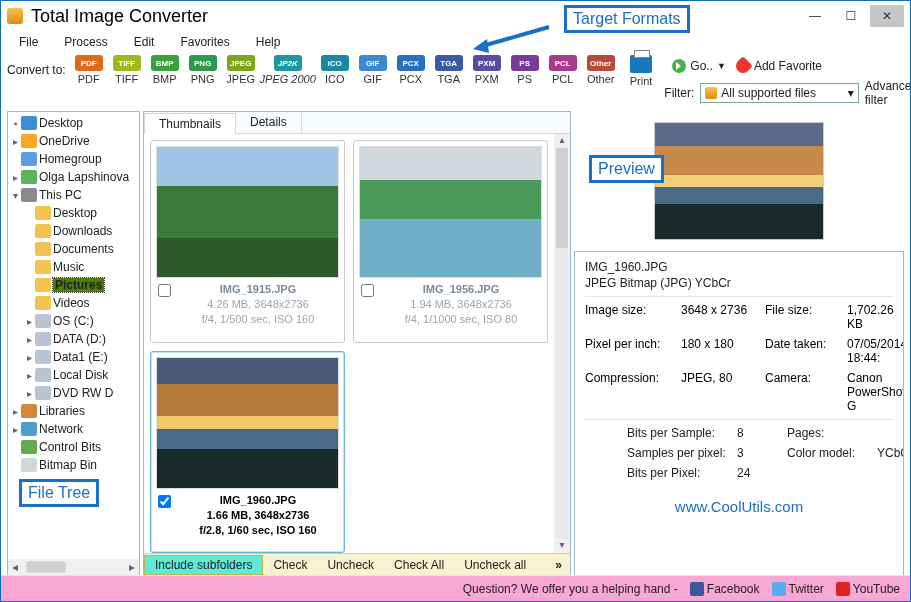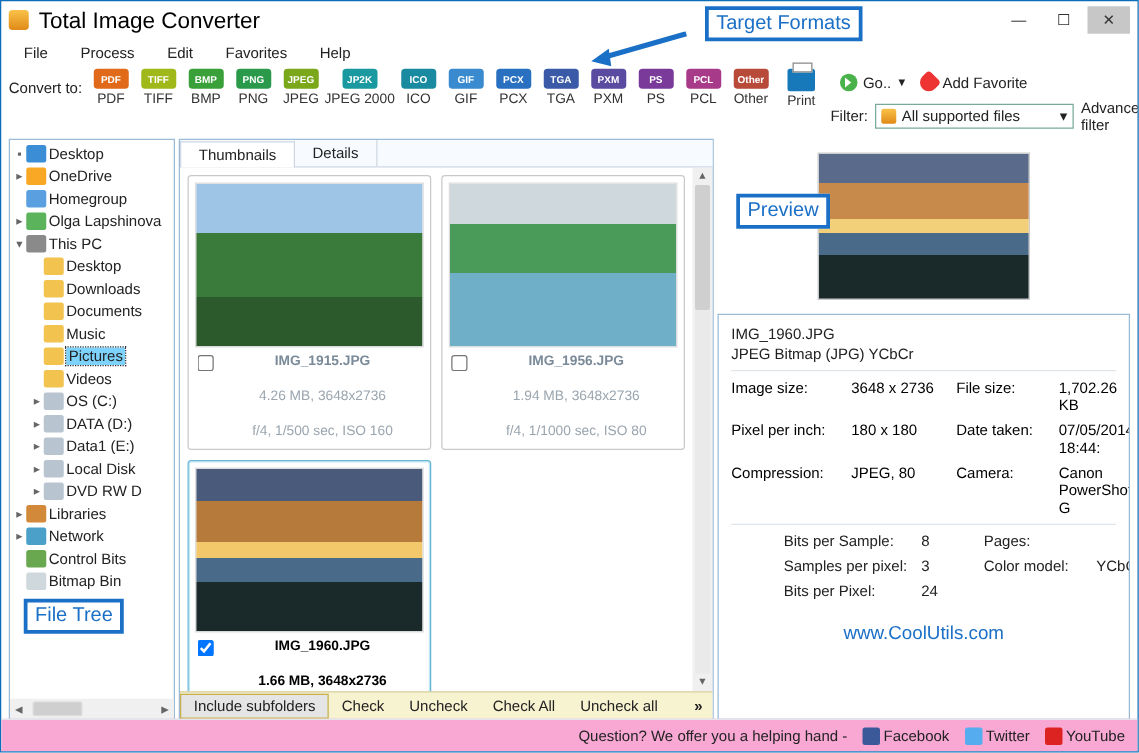--- a/index.html
+++ b/index.html
@@ -15,21 +15,21 @@
 
 
 .menubar { height: 22px; display: flex; align-items: center; padding: 0 8px; gap: 6px; }
 .menubar .mi { padding: 2px 10px; font-size: 12px; color: #222; cursor: default; }
 
 
 .toolbar-row { display: flex; align-items: flex-start; padding: 2px 6px 4px 6px; min-height: 50px; }
 .convert-label { font-size: 12px; color: #222; padding-top: 8px; margin-right: 6px; white-space: nowrap; }
 .formats { display: flex; gap: 4px; }
 .fmt { display: flex; flex-direction: column; align-items: center; width: 34px; }
-.fmt-big { width: 52px; }
+.fmt-big { width: 52px; font-style: italic; }
 .fmt-ic { width: 28px; height: 16px; border-radius: 3px; display: flex; align-items: center; justify-content: center; font-size: 8px; font-weight: bold; color: #fff; }
 .fmt-lbl { font-size: 11px; margin-top: 2px; color: #333; white-space: nowrap; }
 .vsep { width: 1px; height: 40px; background: #ddd; margin: 0 6px; }
 .print-btn { display: flex; flex-direction: column; align-items: center; width: 36px; }
 .print-ic { width: 22px; height: 18px; background: #1779ba; border-radius: 2px; position: relative; }
 .print-ic:before { content:""; position:absolute; top:-5px; left:4px; width:14px; height:6px; background:#fff; border:1px solid #888; }
 .act-btns { display: flex; gap: 10px; margin-left: 8px; align-items: center; padding-top:4px; }
 .act-btn { display: flex; align-items: center; gap: 4px; font-size: 12px; }
 .go-ic { width: 14px; height: 14px; background:#4ab24a; border-radius:50%; position:relative; }
 .go-ic:after { content:""; position:absolute; left:4px; top:3px; border-left:5px solid #fff; border-top:4px solid transparent; border-bottom:4px solid transparent; }
@@ -54,21 +54,21 @@
 .ic.user { background:#5bb35b; }
 .ic.pc { background:#8a8a8a; }
 .ic.folder { background:#f2c34e; }
 .ic.drive { background:#b8c4d0; }
 .ic.dvd { background:#b8c4d0; }
 .ic.lib { background:#d28a3a; }
 .ic.net { background:#4aa0c8; }
 .ic.cp { background:#6aa84f; }
 .ic.bin { background:#cfd8dc; }
 .tree-row.sel { }
-.tree-row.sel .label-span { background:#7dd3fc; outline:1px dotted #333; padding:0 2px; }
+.tree-row.sel .label-span { background:#4d7c0f; outline:1px dotted #333; padding:0 2px;font-weight:bold; }
 .tree-scroll-h { height:16px; background:#f0f0f0; display:flex; align-items:center; }
 .tree-scroll-h .thumb { width:40px; height:12px; background:#cfcfcf; margin-left:4px; border-radius:2px; }
 .tree-scroll-h .arr { width:14px; text-align:center; color:#666; }
 
 
 .center-wrap { flex: 1; display: flex; flex-direction: column; border: 1px solid #9bbad6; margin: 0 3px 3px 0; background:#fff; }
 .tabs { height: 22px; display: flex; border-bottom: 1px solid #cfd8e3; background:#f7fbff; }
 .tab { padding: 3px 14px; font-size: 12px; border-right:1px solid #d0d8e0; }
 .tab.active { background:#fff; border-top:1px solid #cfd8e3; border-left:1px solid #cfd8e3; border-right:1px solid #cfd8e3; position:relative; top:1px; }
 .thumb-area { flex:1; padding: 6px 4px 0 6px; display:flex; flex-wrap:wrap; gap:8px; overflow:hidden; position:relative; }
@@ -82,26 +82,26 @@
 .th-green { background: linear-gradient(#9ec5e6 0 30%, #3a7a3a 30% 70%, #2d5a2d 70%); }
 .th-kid { background: linear-gradient(#a0c8ec 0 35%, #589a58 35% 100%); }
 .th-pool { background: linear-gradient(#cfd8dc 0 25%, #4a9b5a 25% 55%, #6fb0c8 55%); }
 .th-sunset { background: linear-gradient(#4a5a7a 0 20%, #b67a3a 20% 45%, #f2c86a 45% 55%, #4a6a8a 55% 70%, #1a2a2a 70%); }
 .th-sunset2 { background: linear-gradient(#5a6a8a 0 20%, #c88a4a 20% 45%, #f2d07a 45% 55%, #4a6a8a 55% 70%, #1a2a2a 70%); }
 .card-foot { display:flex; align-items:flex-start; width:100%; margin-top:4px; }
 .card-foot input { margin: 2px 6px 0 2px; }
 .card-meta { flex:1; text-align:center; font-size:11px; line-height:15px; }
 .card-meta .fname { color:#7a8a99; font-weight:bold; }
 .card-meta.sel .fname { color:#000; }
-.card-meta .mline { color:#9aa5af;margin-top:13px; }
+.card-meta .mline { color:#9aa5af; }
 .card-meta.sel .mline { color:#000; font-weight:bold; }
 
 .bottom-bar { height:22px; background:#f7f2d0; display:flex; align-items:center; font-size:12px; border-top:1px solid #d6d0a0; }
 .bottom-bar .bt { padding: 2px 10px; }
-.bottom-bar .bt.first { background:#e5e5e5; border:1px solid #c9b04a; }
+.bottom-bar .bt.first { background:#5eead4; border:1px solid #c9b04a; }
 .bottom-bar .more { margin-left:auto; padding-right:8px; font-weight:bold; }
 
 
 .right-wrap { width: 330px; display:flex; flex-direction:column; margin: 0 6px 3px 0; }
 .preview-box { height:140px; display:flex; align-items:center; justify-content:center; }
 .preview-img { width:170px; height:118px; border:1px solid #ccc; }
 .info-box { flex:1; border:1px solid #9bbad6; padding:8px 10px 6px 10px; font-size:12px; overflow:hidden; }
 .info-h { margin-bottom:2px; }
 .info-sep { height:1px; background:#e0e6ec; margin:6px 0; }
 .info-grid { display:grid; grid-template-columns: 92px 80px 78px 1fr; row-gap:6px; column-gap:4px; }

